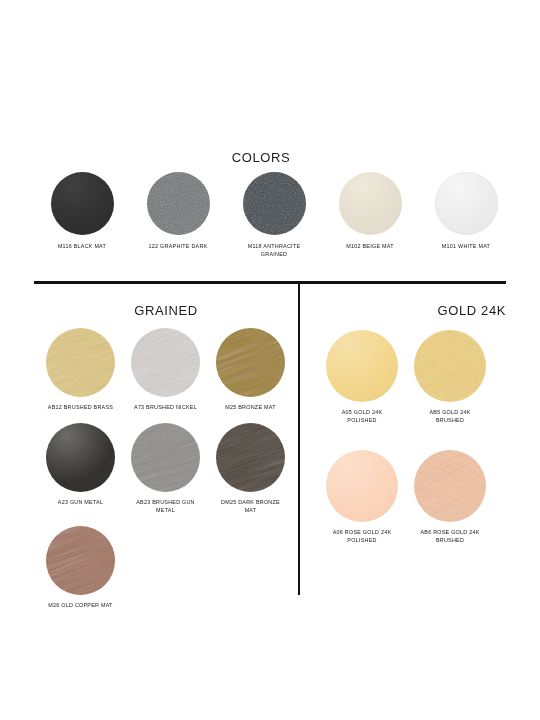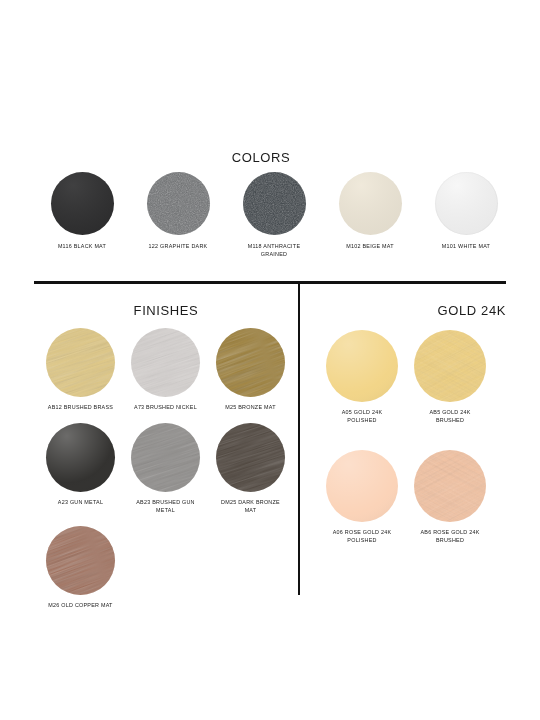--- a/index.html
+++ b/index.html
@@ -188,21 +188,21 @@
             <rect width="100%" height="100%" fill="url(#tx4)"></rect>
           </svg>
         </div>
         <div class="caption">M101 WHITE MAT</div>
       </div>
     </div>
 
   <div class="hrule"></div>
   <div class="vrule"></div>
 
-  <div class="sec-title" id="title-finishes">FINISHES</div>
+  <div class="sec-title" id="title-finishes">GRAINED</div>
 
   <div class="grid" id="grid-finishes">
       <div class="cell">
         <div class="swatch" style="background: rgb(224, 200, 132);">
           <svg class="tex" xmlns="http://www.w3.org/2000/svg">
             <filter id="tx10">
               <feTurbulence type="fractalNoise" baseFrequency="0.02 1.2" numOctaves="3" seed="61"></feTurbulence>
               <feColorMatrix type="saturate" values="0"></feColorMatrix>
             </filter>
             <g transform="rotate(-18 50 50)">

